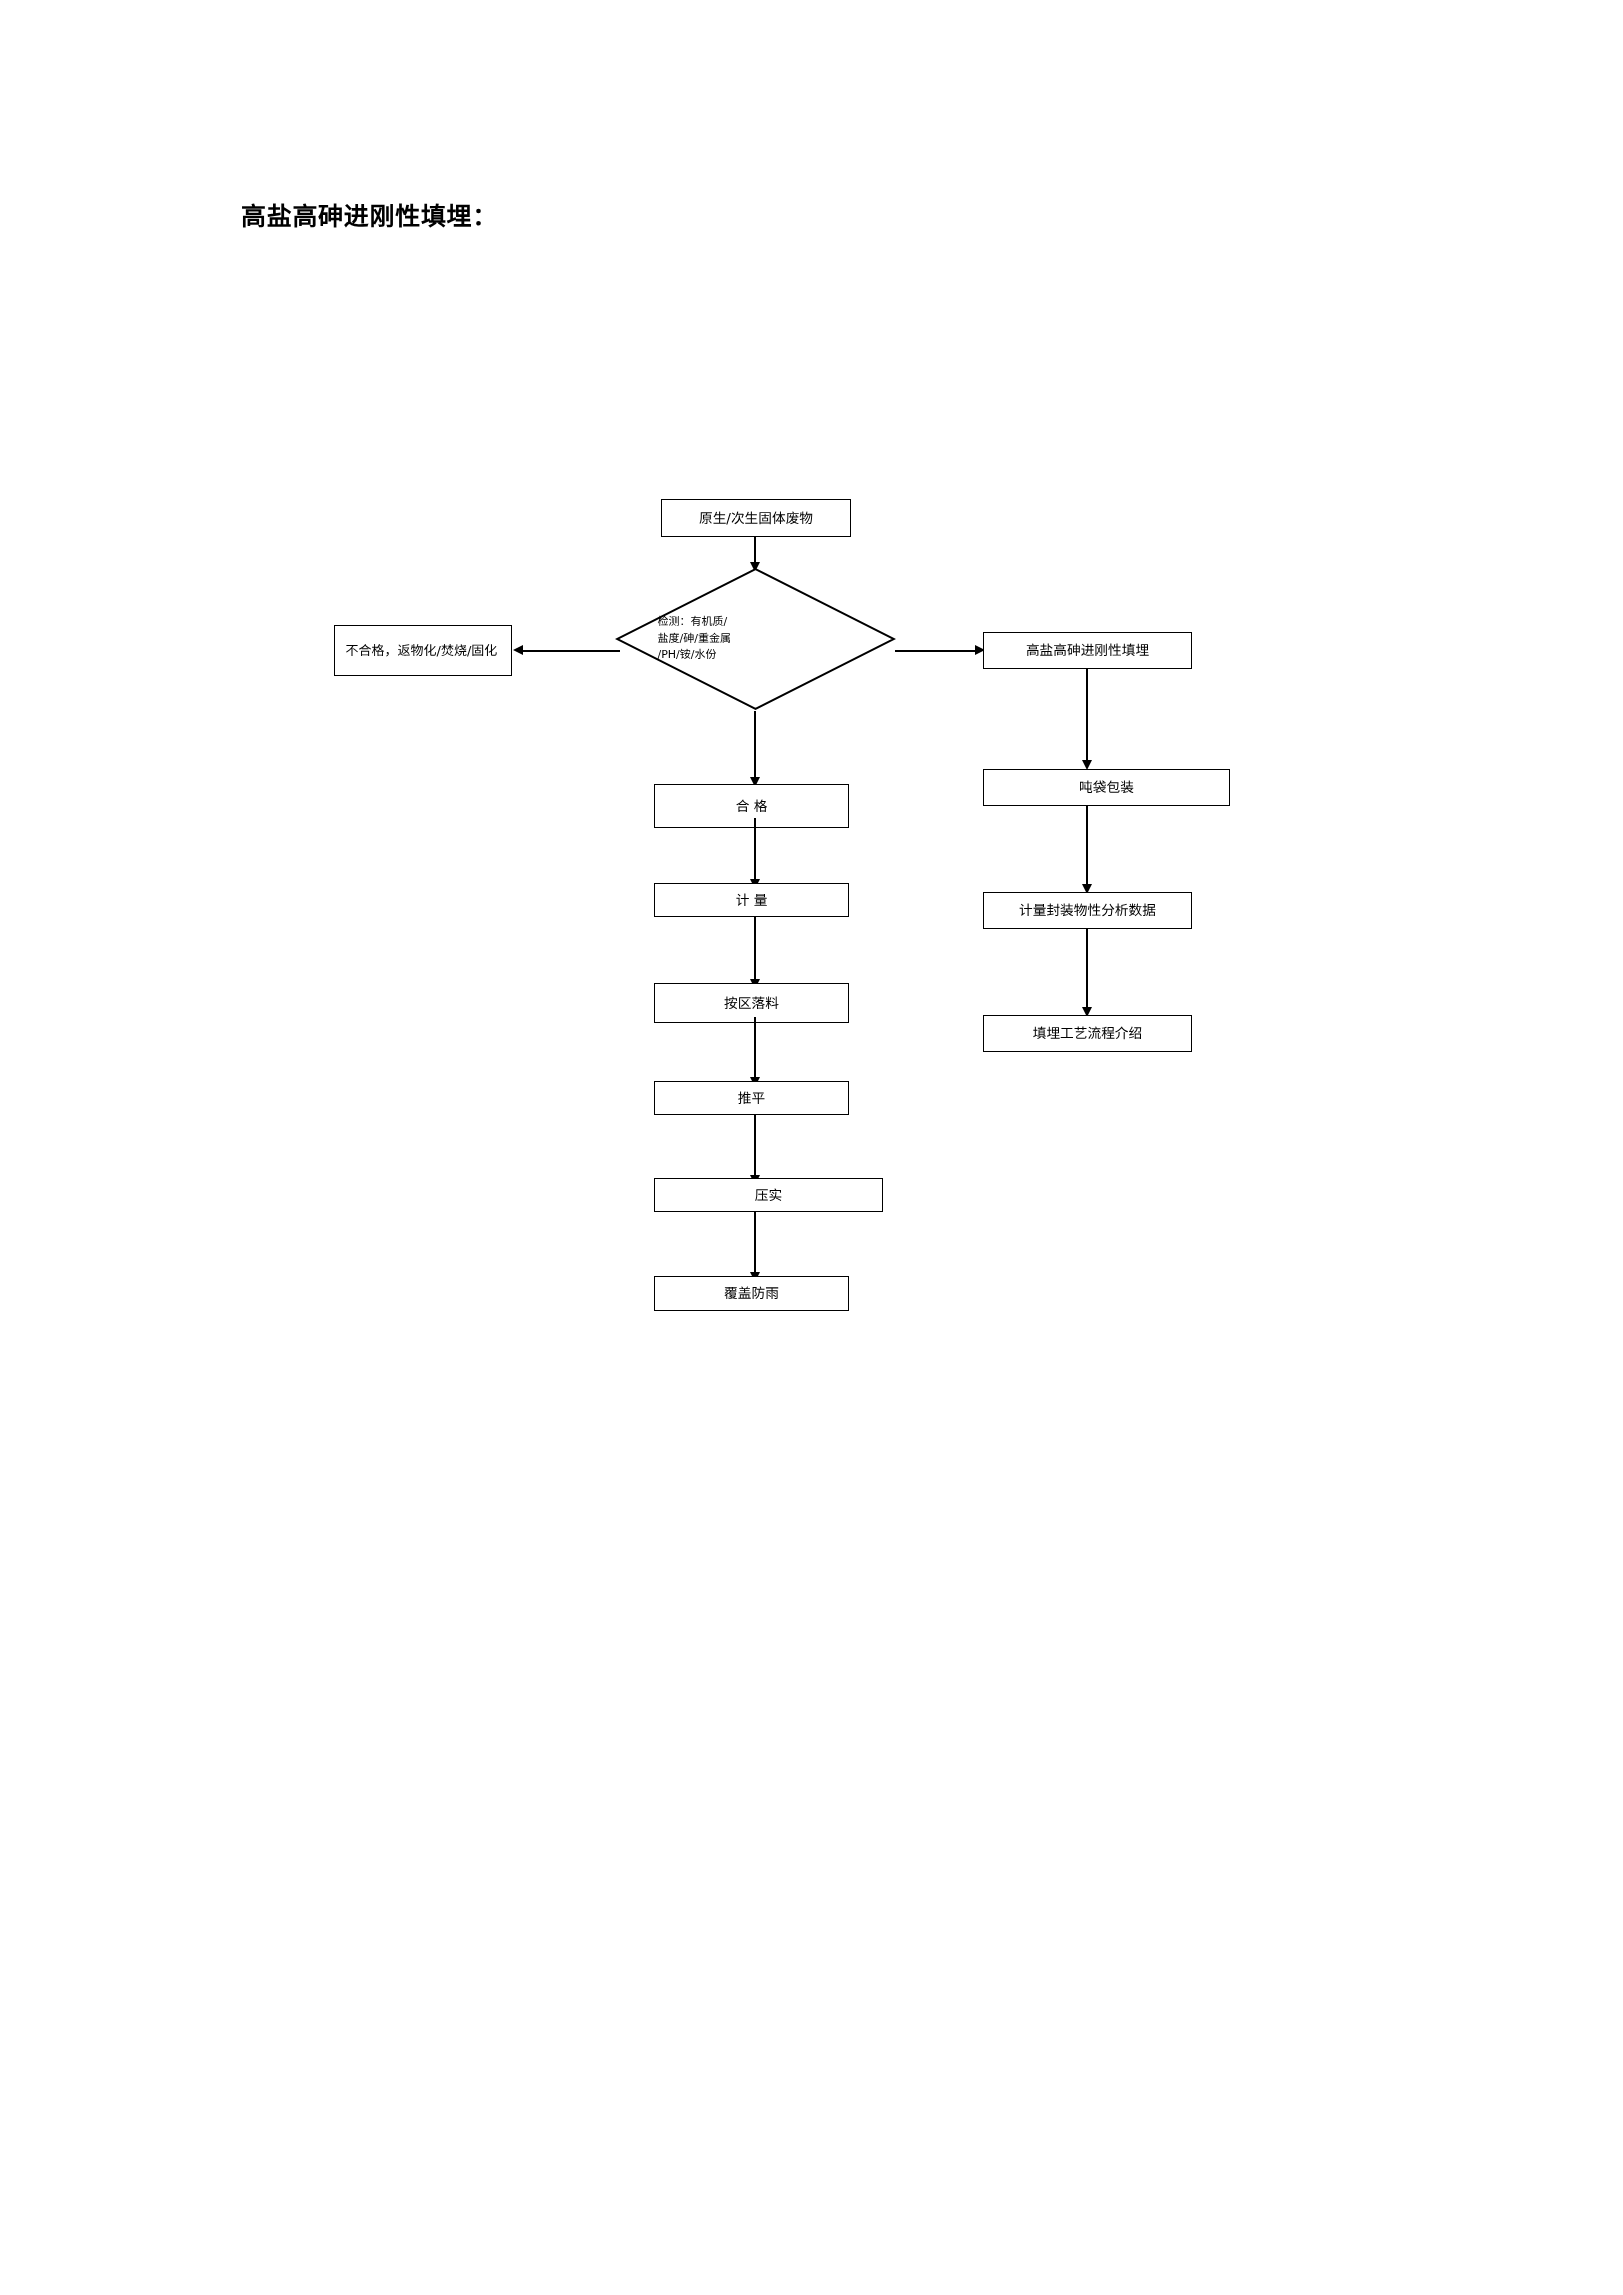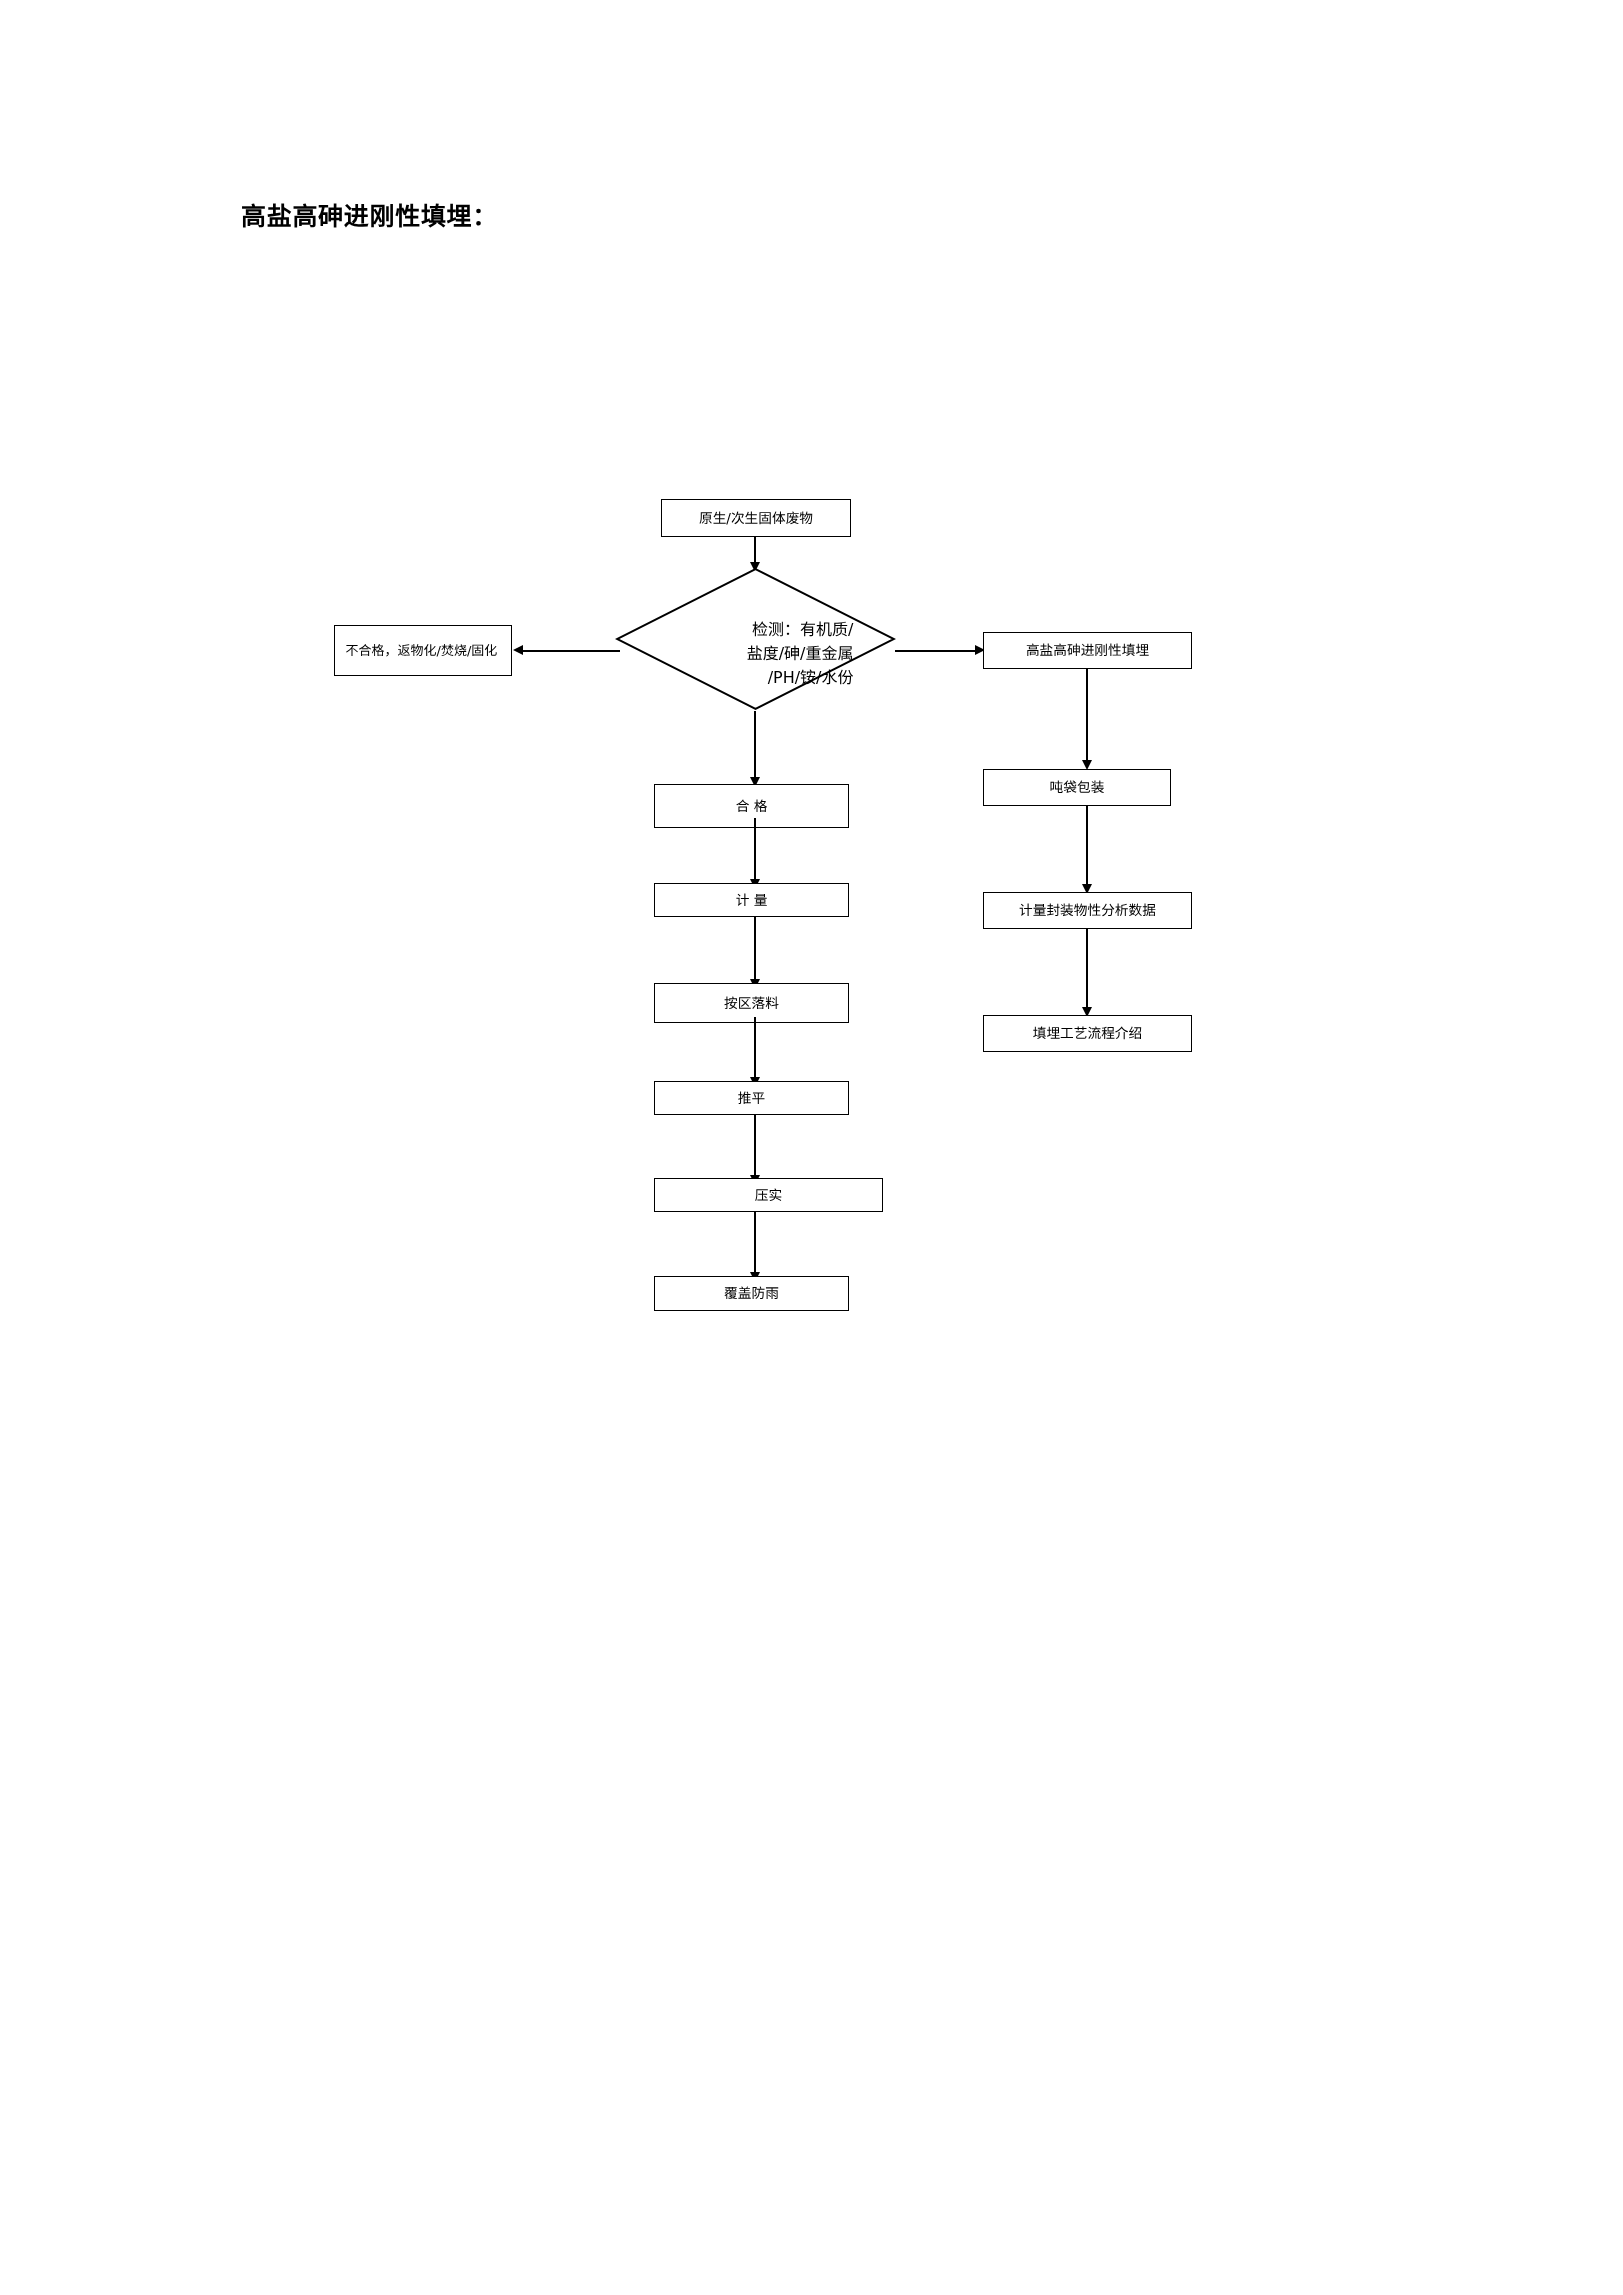--- a/index.html
+++ b/index.html
@@ -62,26 +62,25 @@
     inset: 0;
   }
   .decision .shape svg {
     display: block;
   }
   .decision .dlabel {
     position: absolute;
     left: 50%;
     top: 50%;
     transform: translate(-50%, -50%);
-    text-align: right;
-    font-size: 16px;
+    text-align: left;
+    font-size: 11px;
     line-height: 1.5;
     white-space: pre-line;
     width: 196px;
-    margin-top: 15px;
   }
 
   
   .conn {
     position: absolute;
     background: #000;
   }
   .conn.v { width: 2px; }
   .conn.h { height: 2px; }
 
@@ -141,21 +140,21 @@
   <div class="conn h" style="left:895px; top:650px; width:84px;"></div>
   <div class="arrow right" style="left:975px; top:645px;"></div>
 
   <div class="node" style="left:983px; top:632px; width:209px; height:37px;">
     <span>高盐高砷进刚性填埋</span>
   </div>
 
   <div class="conn v" style="left:1086px; top:669px; height:97px;"></div>
   <div class="arrow down" style="left:1082px; top:760px;"></div>
 
-  <div class="node" style="left:983px; top:769px; width:188px; height:37px;">
+  <div class="node" style="left:983px; top:769px; width:247px; height:37px;">
     <span>吨袋包装</span>
   </div>
 
   <div class="conn v" style="left:1086px; top:806px; height:84px;"></div>
   <div class="arrow down" style="left:1082px; top:884px;"></div>
 
   <div class="node" style="left:983px; top:892px; width:209px; height:37px;">
     <span>计量封装物性分析数据</span>
   </div>
 

